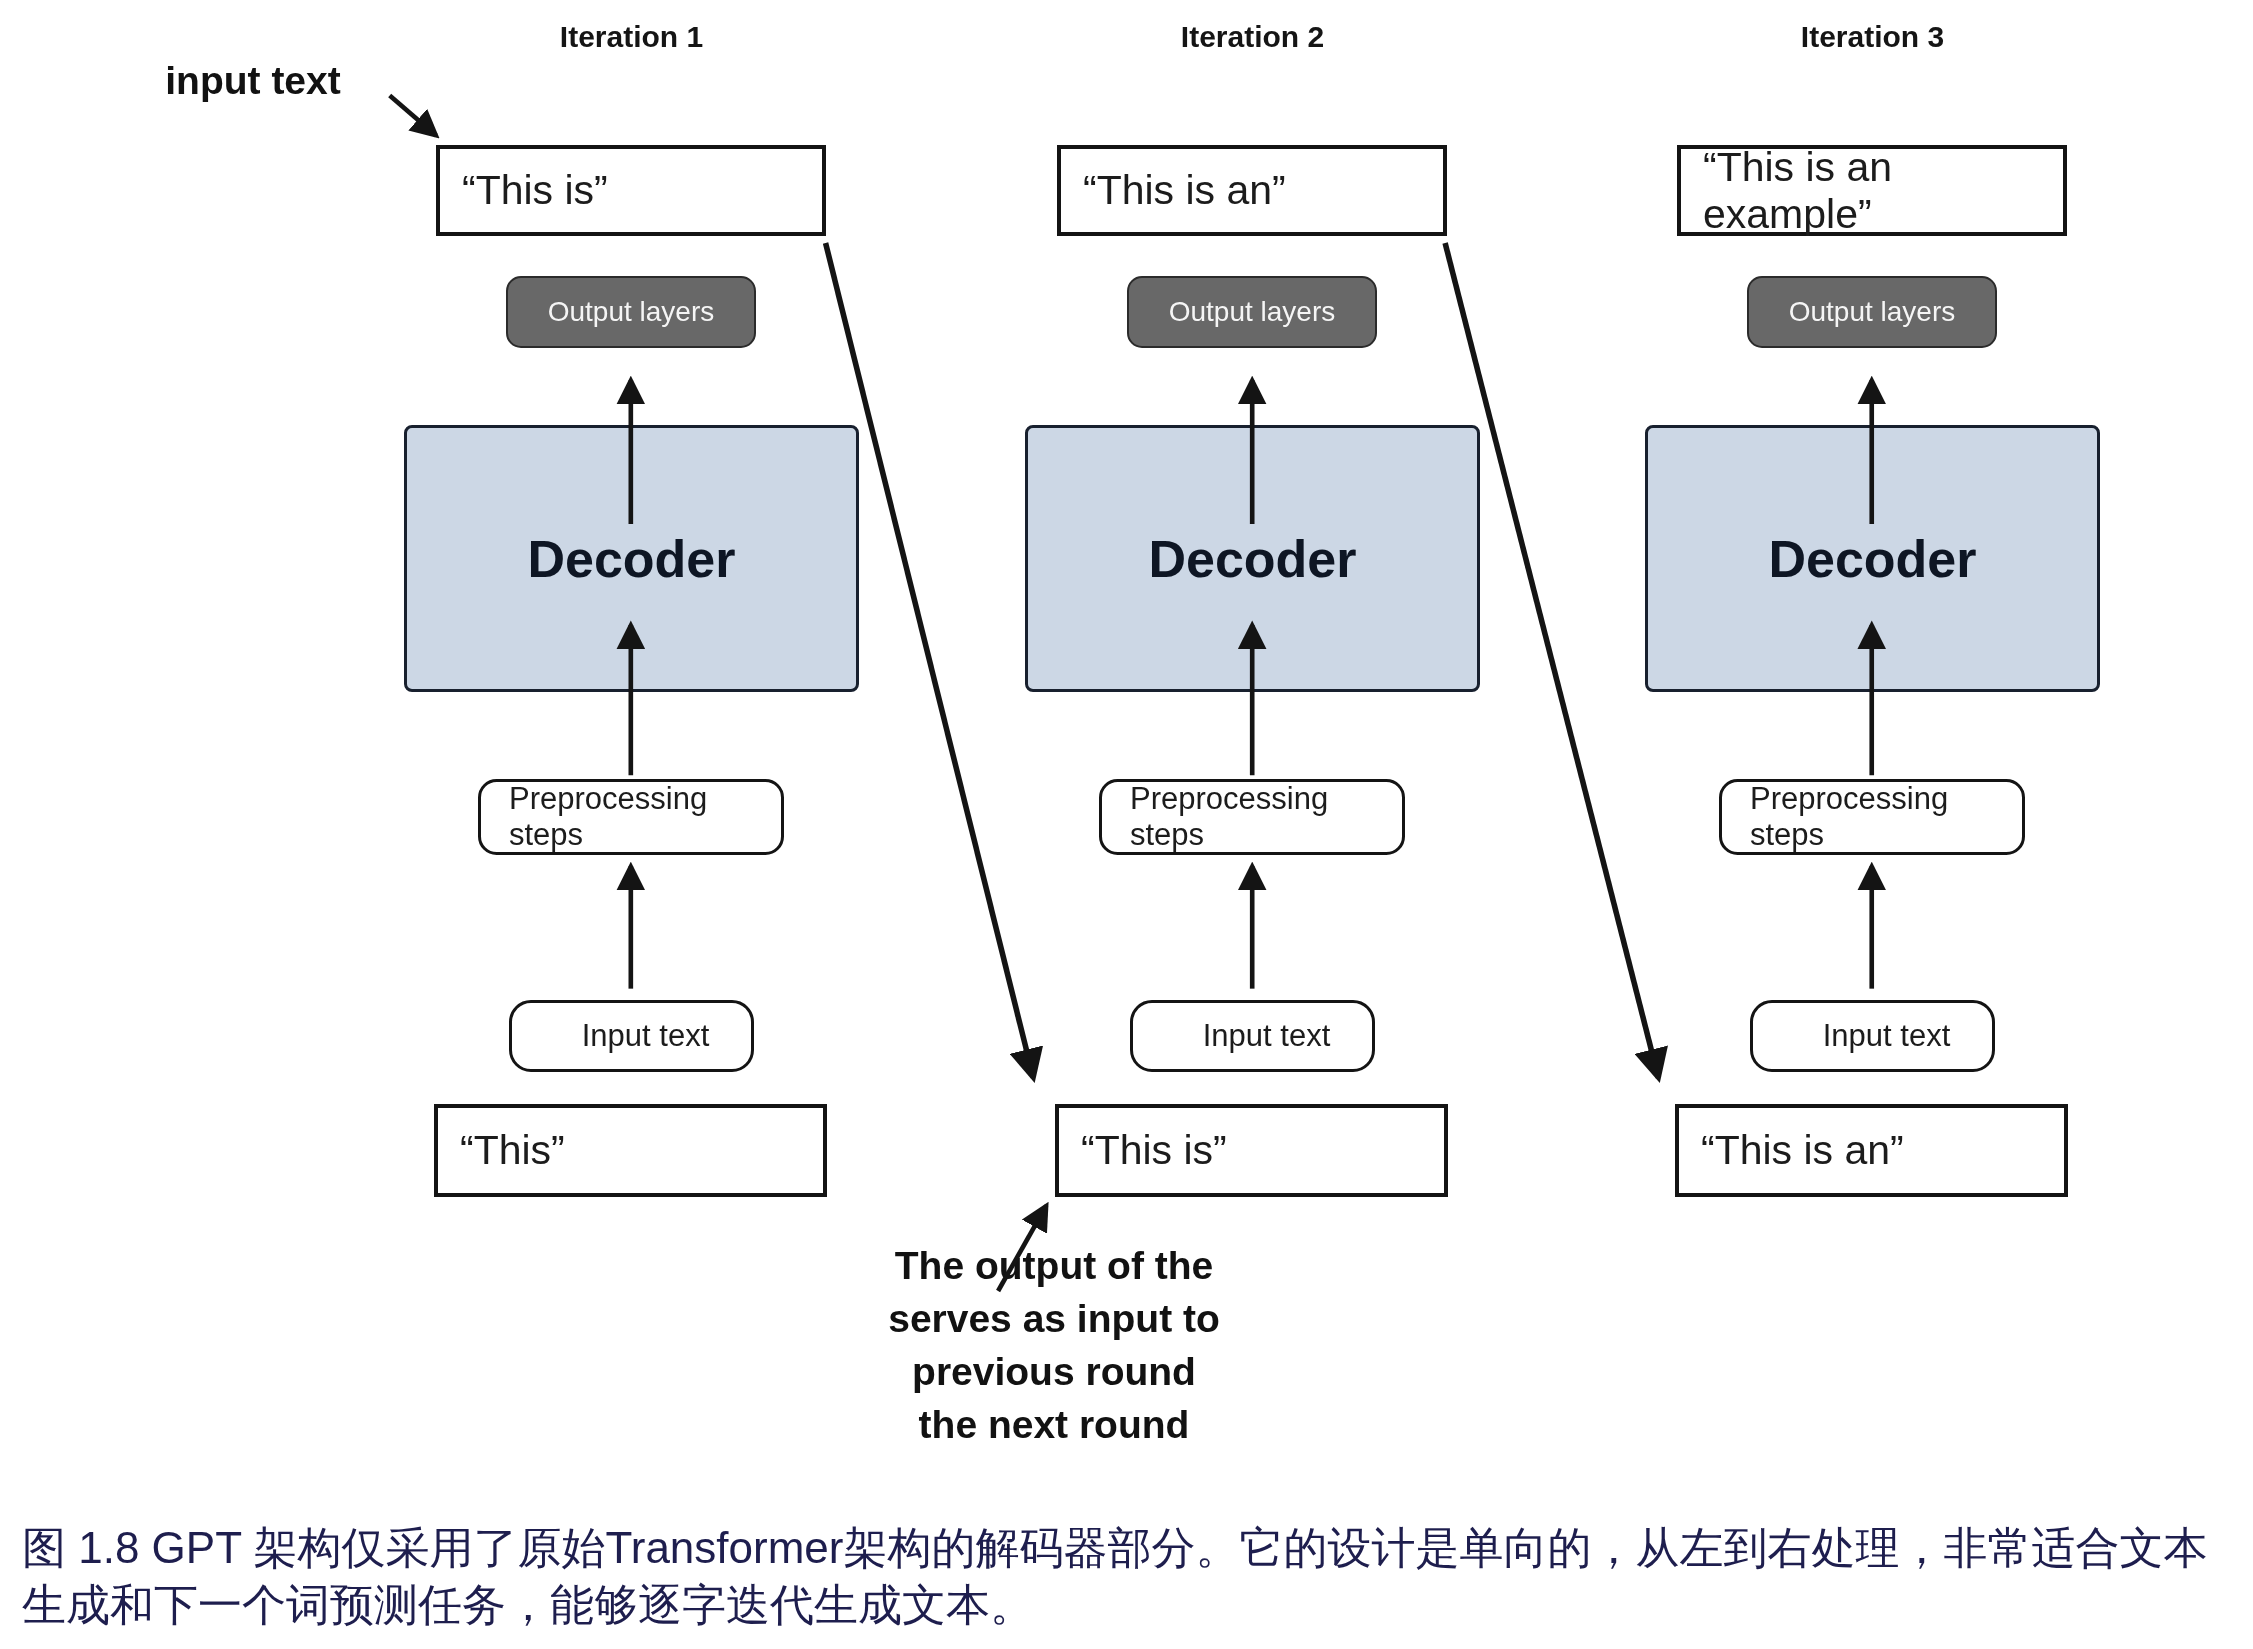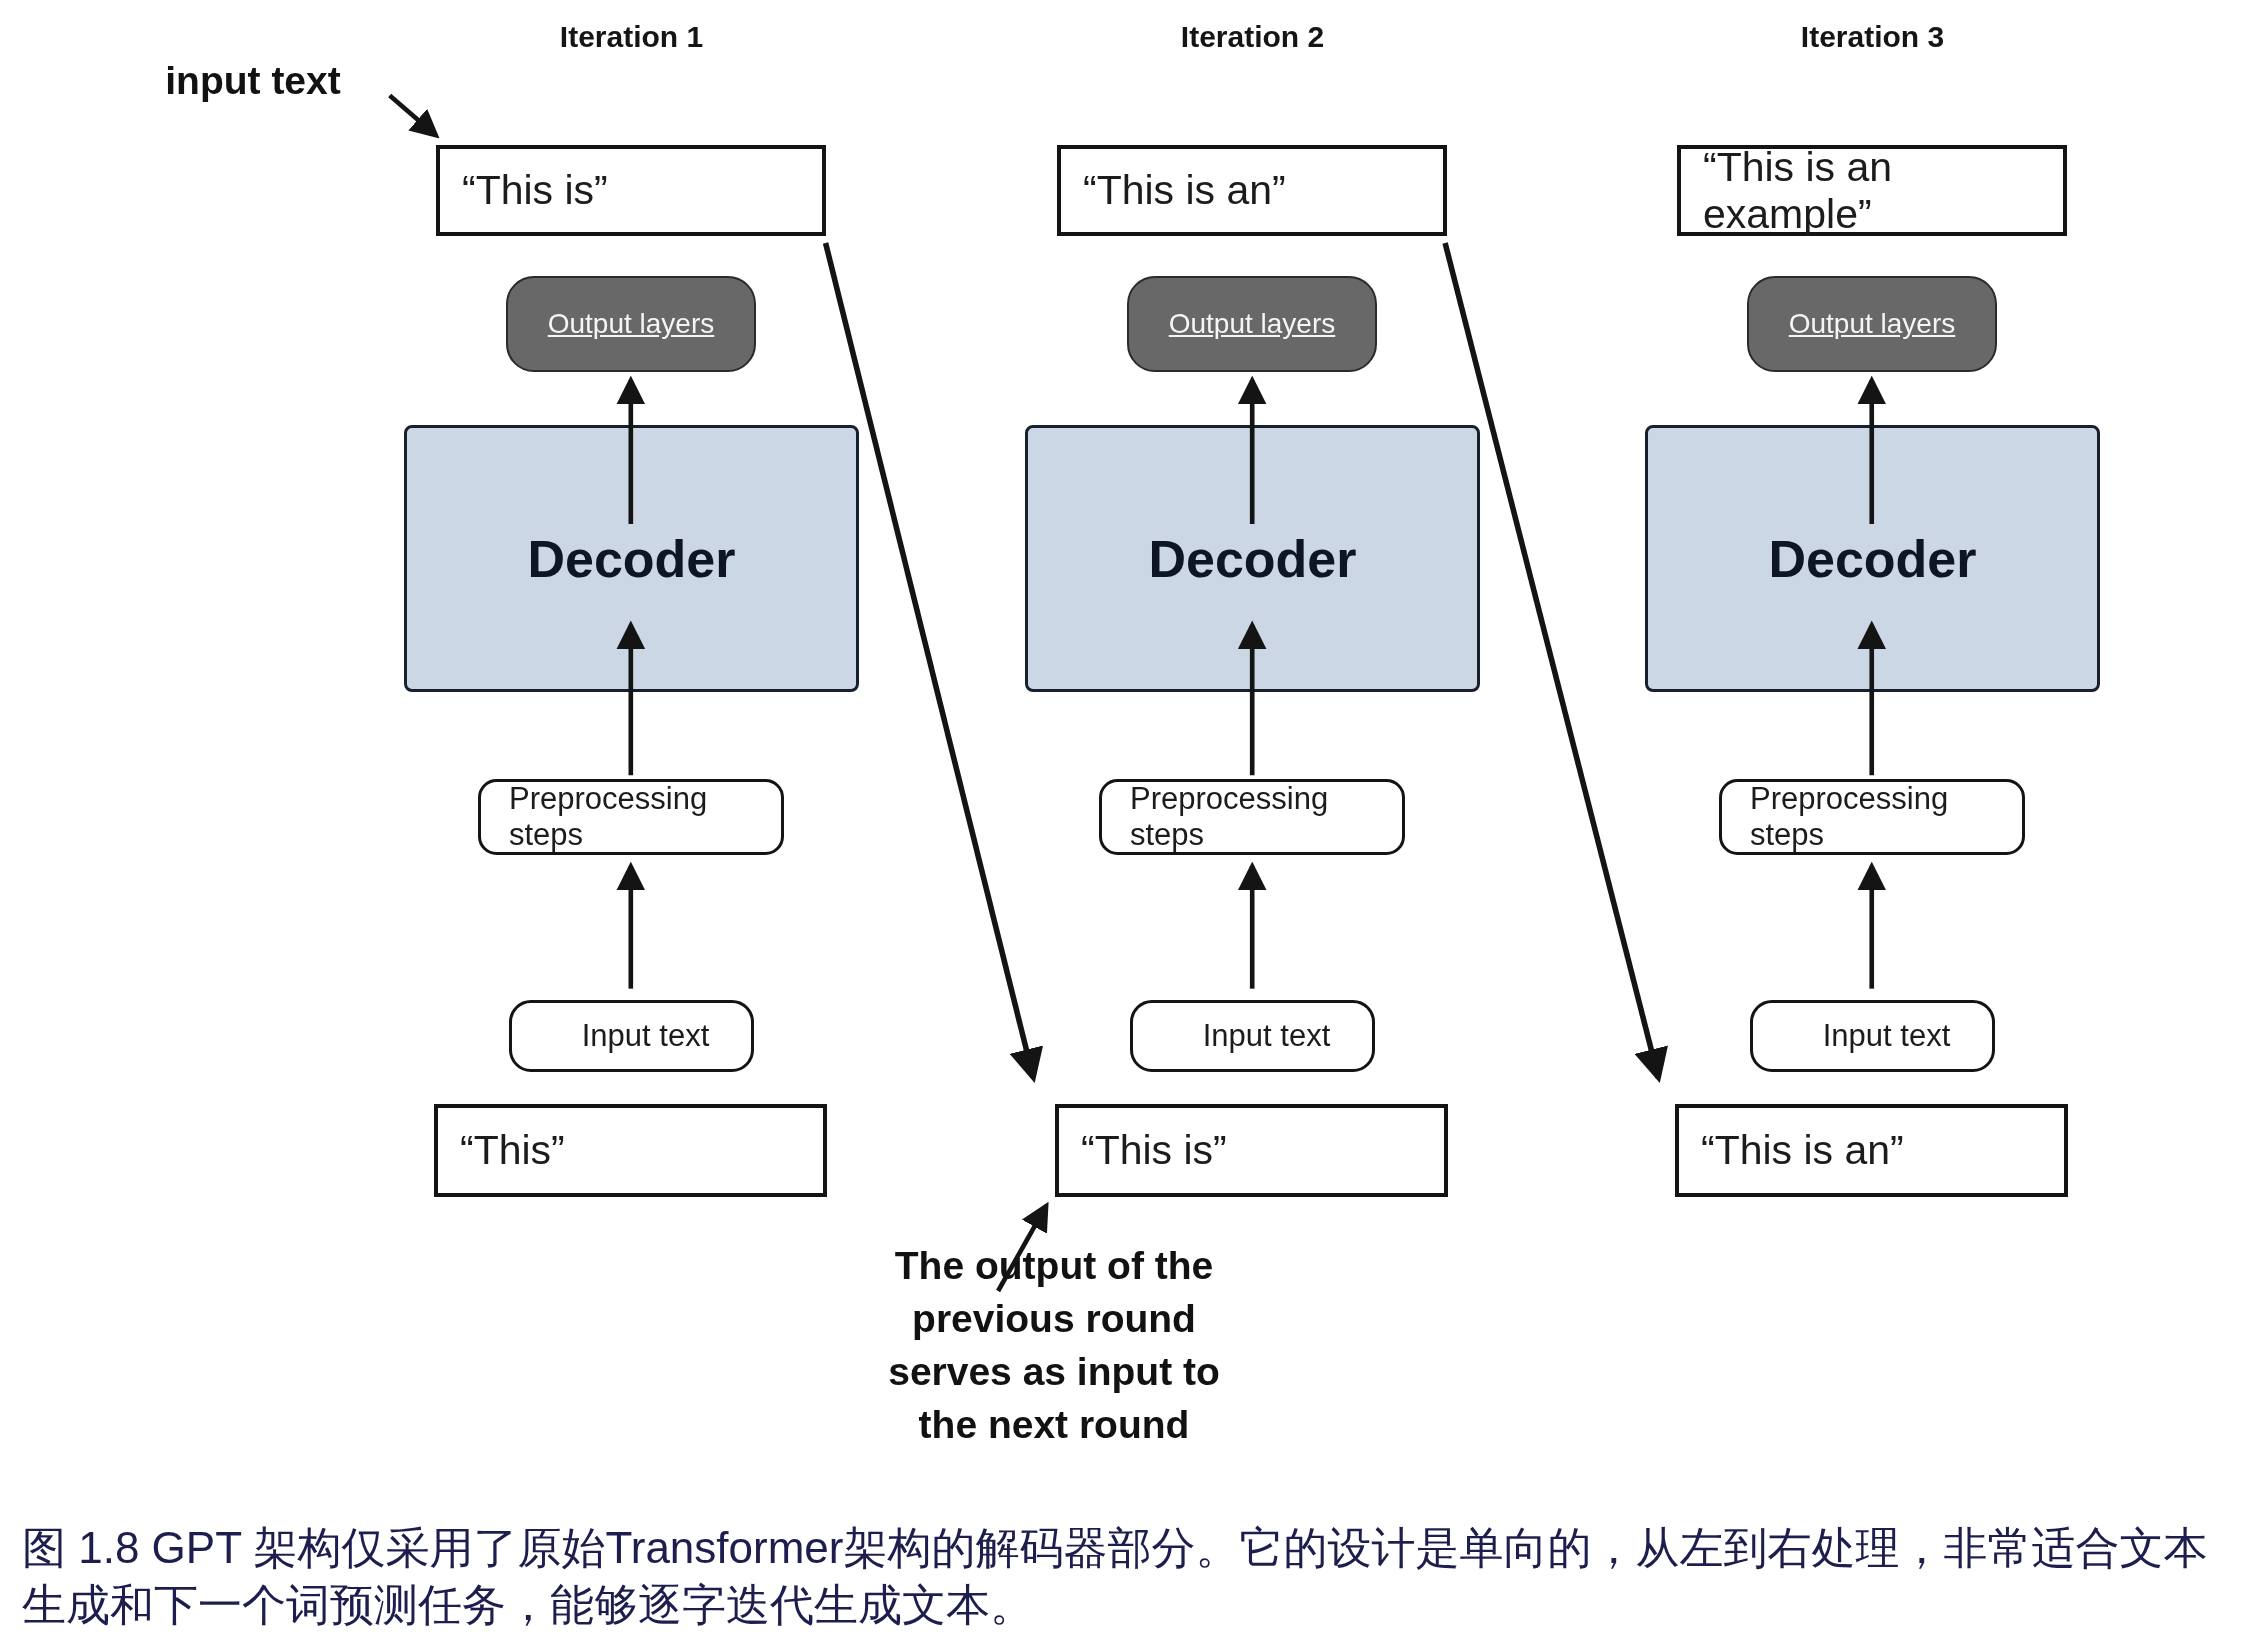--- a/index.html
+++ b/index.html
@@ -15,24 +15,24 @@
     position:absolute;left:calc(var(--cx) - 278px);top:20.4px;width:557px;
     text-align:center;font-size:30px;font-weight:bold;color:#151515;
   }
   .qbox{
     position:absolute;box-sizing:border-box;background:#ffffff;border:4.6px solid #141414;
     display:flex;align-items:center;font-size:41px;color:#1c1c1c;padding-left:22px;z-index:2;
   }
   .qbox.top{left:calc(var(--cx) - 195px);top:145px;width:390px;height:91px;}
   .qbox.bottom{left:calc(var(--cx) - 197px);top:1104px;width:393px;height:93px;}
   .outbox{
-    position:absolute;left:calc(var(--cx) - 125px);top:276px;width:250px;height:96px;
-    box-sizing:border-box;background:var(--outfill,#686868);border:2.8px solid #2b2b2b;border-radius:28px;
+    position:absolute;left:calc(var(--cx) - 125px);top:276px;width:250px;height:72px;
+    box-sizing:border-box;background:var(--outfill,#686868);border:2.8px solid #2b2b2b;border-radius:15px;
     display:flex;align-items:center;justify-content:center;
-    font-size:28px;color:#f5f5f5;z-index:2;text-decoration:underline;
+    font-size:28px;color:#f5f5f5;z-index:2;
   }
   .decoder{
     position:absolute;left:calc(var(--cx) - 227px);top:425px;width:455px;height:267px;
     box-sizing:border-box;background:var(--decfill,#ccd7e5);border:3.7px solid #18202e;border-radius:8px;
     display:flex;align-items:center;justify-content:center;
     font-size:52px;font-weight:bold;color:#0e1624;z-index:1;
   }
   .pill{
     position:absolute;box-sizing:border-box;background:#ffffff;border:3.7px solid #141414;
     display:flex;align-items:center;justify-content:center;font-size:31px;color:#1c1c1c;z-index:2;padding-left:28px;
@@ -148,22 +148,22 @@
       <span>“This is an”</span>
     </div>
   </div>
 
   <div class="annot top-left">
     <div>input text</div>
   </div>
 
   <div class="annot bottom-mid">
     <div>The output of the</div>
+    <div>serves as input to</div>
     <div>previous round</div>
-    <div>serves as input to</div>
     <div>the next round</div>
   </div>
 
   <div class="caption">
     <div>图 1.8  GPT 架构仅采用了原始Transformer架构的解码器部分。它的设计是单向的，从左到右处理，非常适合文本</div>
     <div>生成和下一个词预测任务，能够逐字迭代生成文本。</div>
   </div>
 
 </div>
 

